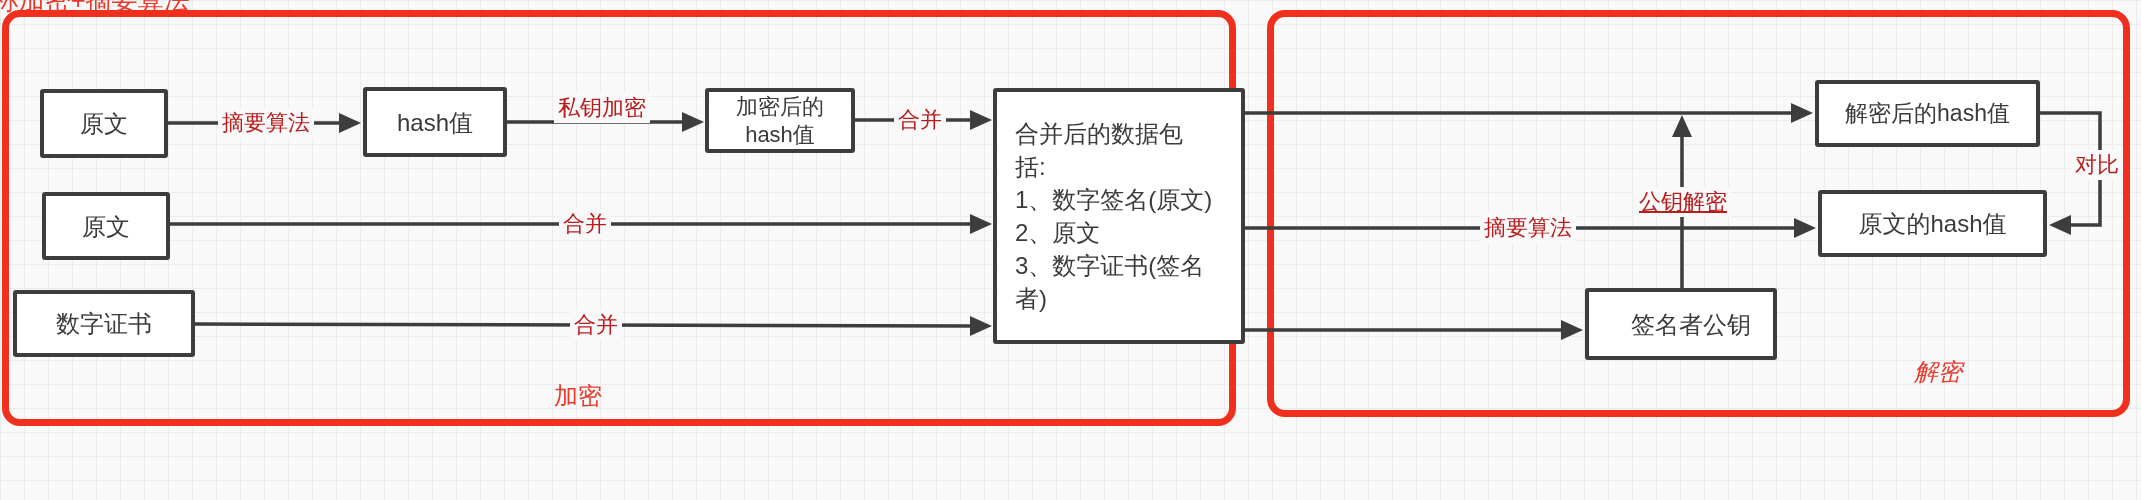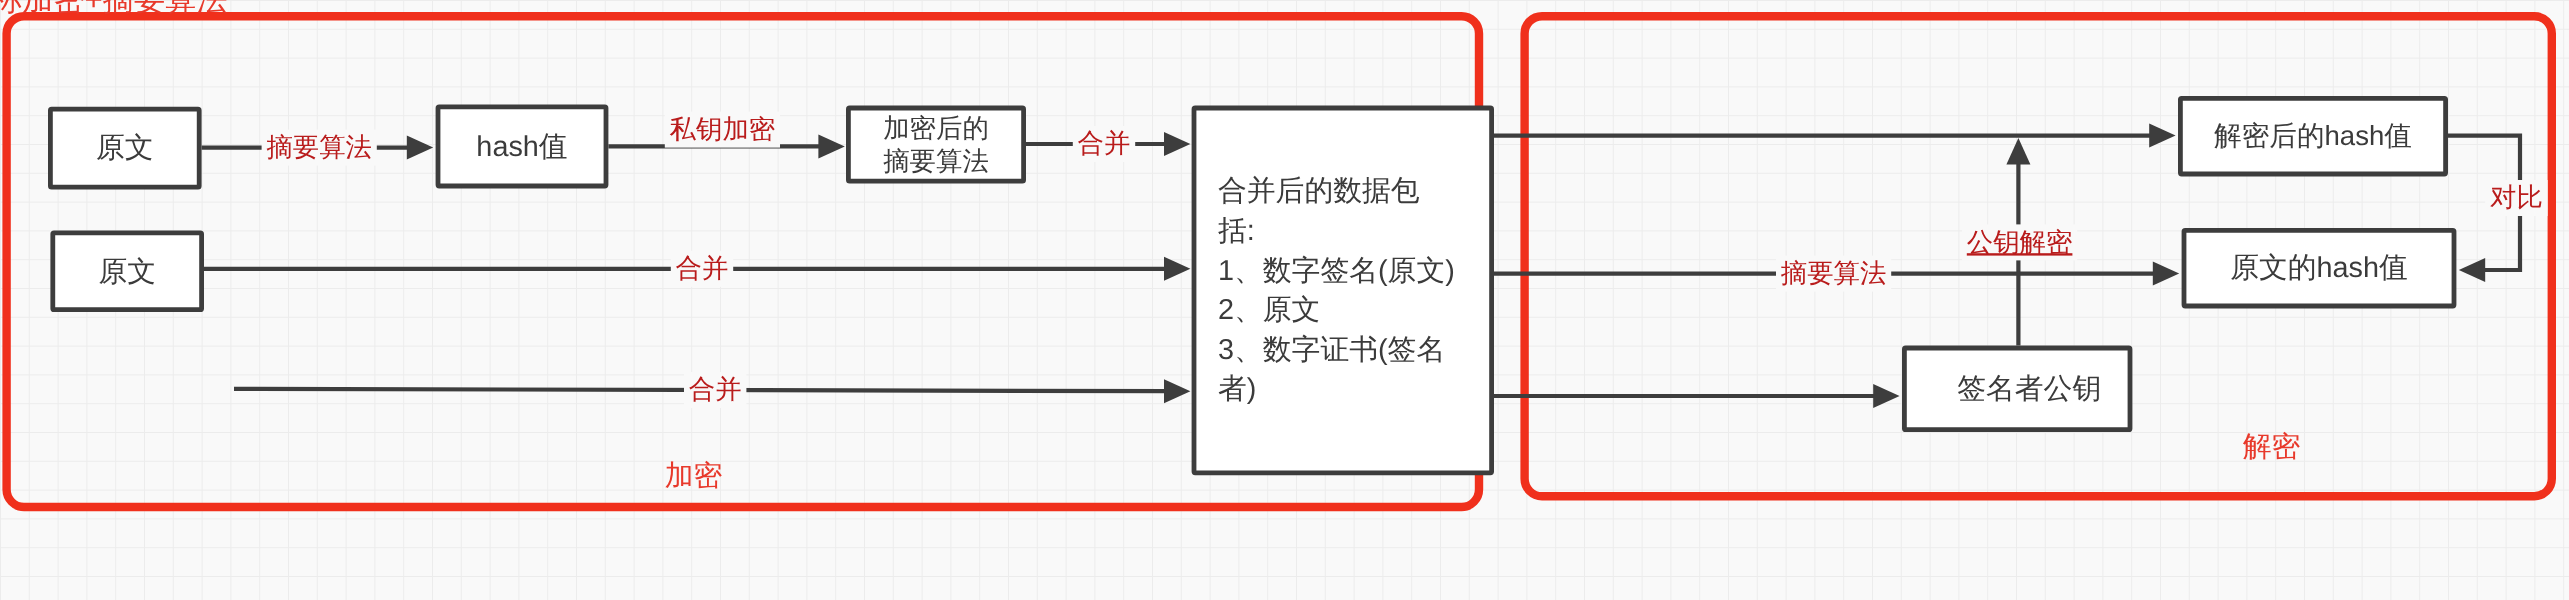--- a/index.html
+++ b/index.html
@@ -82,35 +82,36 @@
       <polygon points="1816,228 1794,218 1794,238" fill="#3d3d3d"></polygon>
       <polyline points="1245,330 1566,330" fill="none" stroke="#3d3d3d" stroke-width="3.5"></polyline>
       <polygon points="1583,330 1561,320 1561,340" fill="#3d3d3d"></polygon>
       <polyline points="2040,113 2100,113 2100,225 2066,225" fill="none" stroke="#3d3d3d" stroke-width="3.5"></polyline>
       <polygon points="2049,225 2071,215 2071,235" fill="#3d3d3d"></polygon>
     </svg>
   <div class="diagram-title">数字签名：非对称加密+摘要算法</div>
 <div class="zone" style="left: 2px; top: 10px; width: 1234px; height: 416px; border-color: rgb(240, 48, 28);"></div>
     <div class="zone-label" style="left: 578px; top: 396px;">加密</div>
     <div class="zone" style="left: 1267px; top: 10px; width: 863px; height: 407px; border-color: rgb(240, 48, 28);"></div>
-    <div class="zone-label" style="left: 1893px; top: 372px;">解密</div>
+    <div class="zone-label" style="left: 1938px; top: 372px; font-style: italic;">解密</div>
     <div class="edge-label" style="left: 266px; top: 123px;">摘要算法</div>
     <div class="edge-label" style="left: 602px; top: 108px;">私钥加密</div>
     <div class="edge-label" style="left: 920px; top: 120px;">合并</div>
     <div class="edge-label" style="left: 585px; top: 224px;">合并</div>
     <div class="edge-label" style="left: 596px; top: 325px;">合并</div>
     <div class="edge-label" style="left: 1683px; top: 202px; text-decoration: underline;">公钥解密</div>
     <div class="edge-label" style="left: 1528px; top: 228px;">摘要算法</div>
     <div class="edge-label" style="left: 2097px; top: 165px;">对比</div>
     <div class="node" style="left: 40px; top: 89px; width: 128px; height: 69px;">原文</div>
     <div class="node" style="left: 363px; top: 87px; width: 144px; height: 70px;">hash值</div>
     <div class="node" style="left: 705px; top: 88px; width: 150px; height: 65px; font-size: 22px; line-height: 28px;">加密后的
-摘要算法</div>
+hash值</div>
     <div class="node" style="left: 42px; top: 192px; width: 128px; height: 68px;">原文</div>
-    <div class="node align-left" style="left: 993px; top: 88px; width: 252px; height: 308px; font-size: 24px; line-height: 33px;">合并后的数据包
+    <div class="node" style="left: 13px; top: 290px; width: 182px; height: 67px;">数字证书</div>
+    <div class="node align-left" style="left: 993px; top: 88px; width: 252px; height: 256px; font-size: 24px; line-height: 33px;">合并后的数据包
 括:
 1、数字签名(原文)
 2、原文
 3、数字证书(签名
 者)</div>
     <div class="node" style="left: 1818px; top: 190px; width: 229px; height: 67px; font-size: 24px;">原文的hash值</div>
     <div class="node" style="left: 1815px; top: 80px; width: 225px; height: 67px; font-size: 23px;">解密后的hash值</div>
     <div class="node" style="left: 1585px; top: 288px; width: 192px; height: 72px; padding-left: 20px;">签名者公钥</div>
   </div>
 

